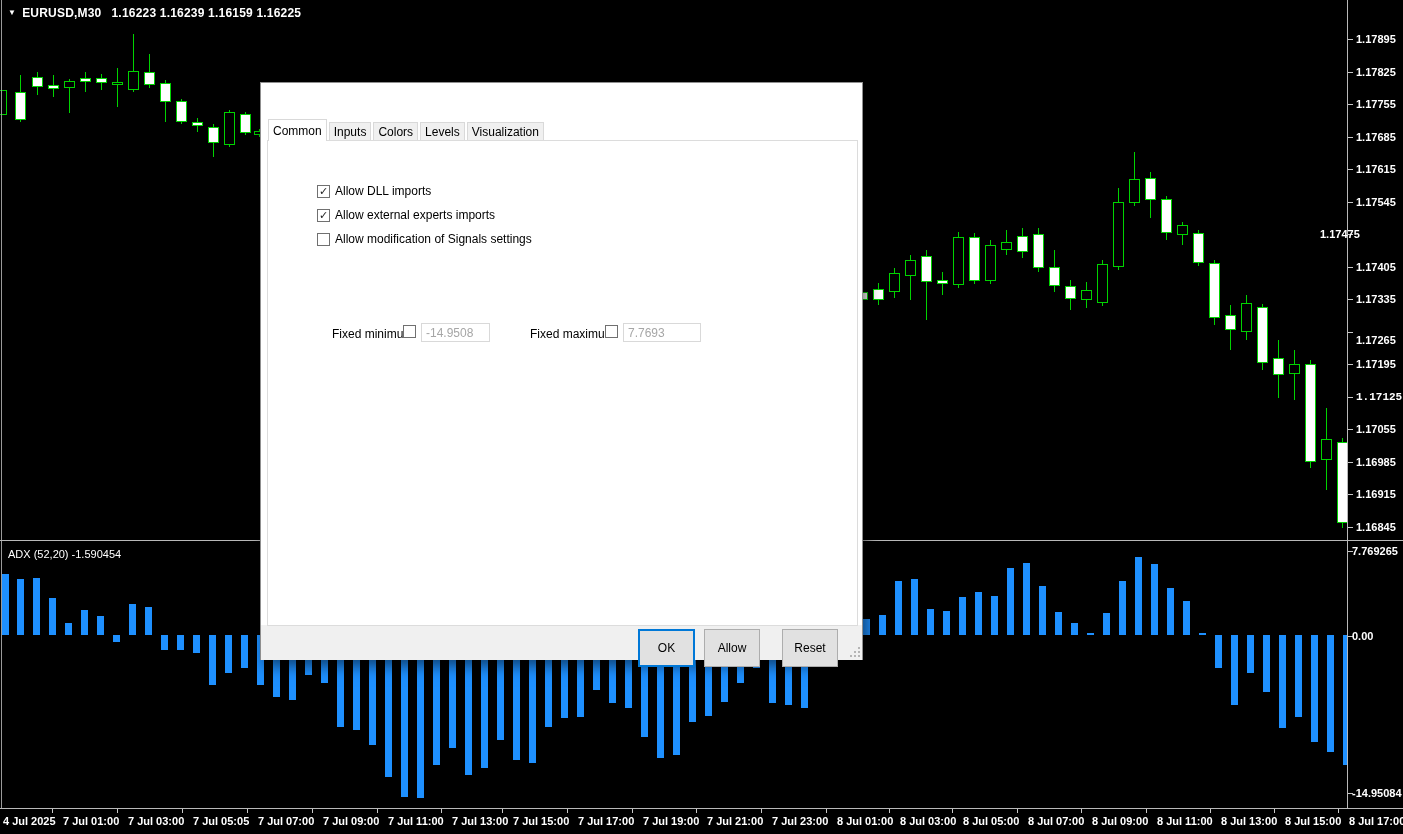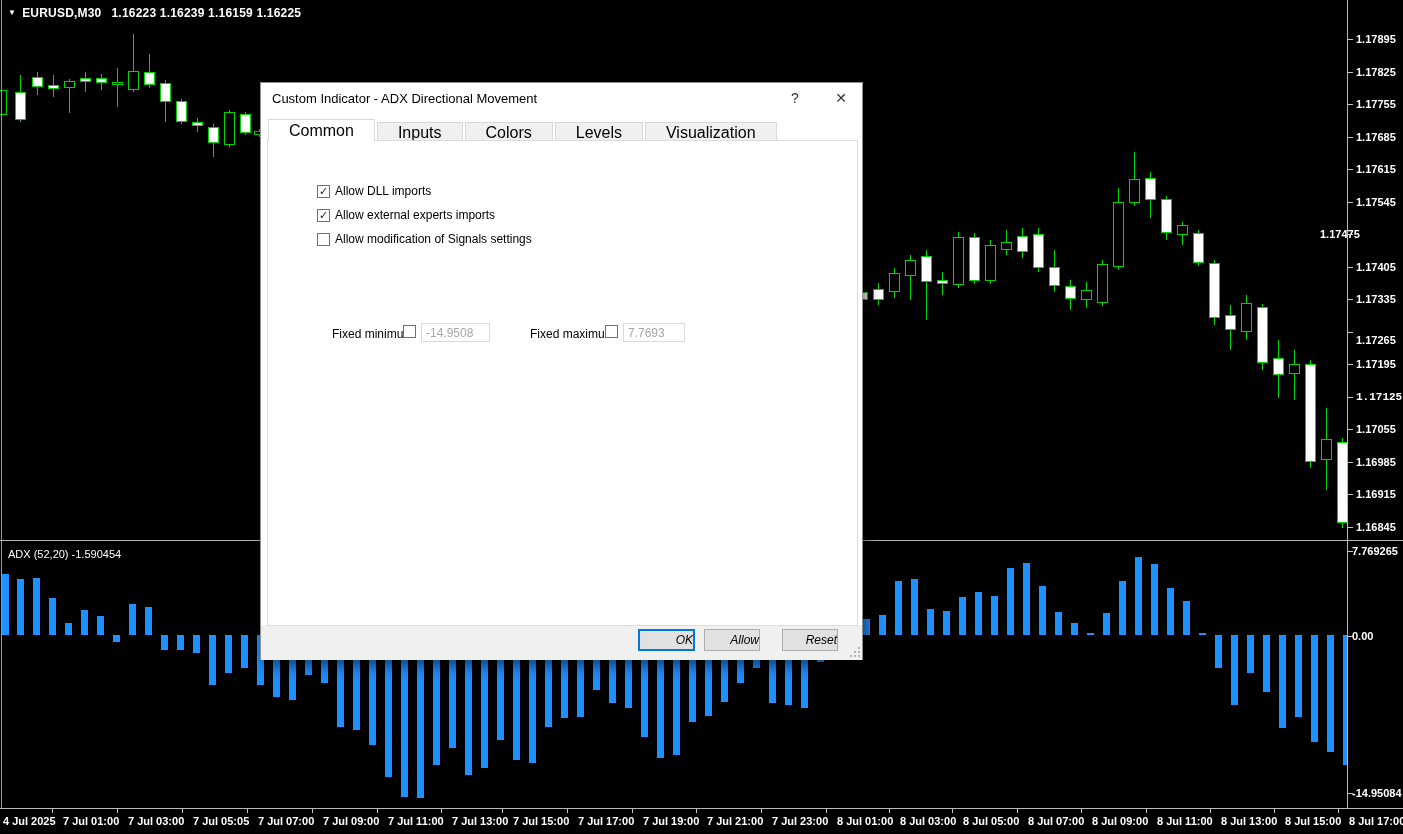--- a/index.html
+++ b/index.html
@@ -33,35 +33,35 @@
   .ind-label { position:absolute; left:8px; top:548px; color:#fff; font-size:11px; }
 
   
   .dialog { position:absolute; left:260px; top:82px; width:603px; height:578px; background:#fff;
             border:1px solid #8f8f8f; box-shadow:4px 6px 14px rgba(0,0,0,0.55); font-size:12px; color:#000; }
   .dlg-titlebar { position:absolute; left:0; top:0; width:100%; height:32px; background:#fff; }
   .dlg-title { position:absolute; left:11px; top:8px; font-size:13px; color:#000; }
   .dlg-help  { position:absolute; left:518px; top:0; width:32px; height:30px; text-align:center; line-height:30px; font-size:14px; color:#333; cursor:pointer; }
   .dlg-close { position:absolute; left:560px; top:0; width:40px; height:30px; text-align:center; line-height:30px; font-size:14px; color:#333; cursor:pointer; }
   .tab-row { position:absolute; left:7px; top:36px; height:22px; display:flex; align-items:flex-end; }
-  .tab { border:1px solid #d9d9d9; border-bottom:none; background:#f0f0f0; padding:0 20px;
-         height:19px; line-height:19px; font-size:16px; margin-right:2px; cursor:pointer; position:relative; }
+  .tab { border:1px solid #d9d9d9; border-bottom:none; background:#f0f0f0; padding:0 4px;
+         height:19px; line-height:19px; font-size:12px; margin-right:2px; cursor:pointer; position:relative; }
   .tab.active { background:#fff; height:22px; line-height:22px; z-index:3; }
   .dlg-panel { position:absolute; left:6px; top:57px; width:591px; height:486px; background:#fff; border:1px solid #dcdcdc; z-index:1; }
   .opt-row { position:absolute; left:55px; display:flex; align-items:center; height:14px; }
   .cbx { width:13px; height:13px; border:1px solid #707070; background:#fff; display:inline-block;
          text-align:center; line-height:11px; font-size:11px; color:#222; cursor:pointer; flex:0 0 13px; }
   .opt-label { margin-left:5px; font-size:12px; white-space:nowrap; }
   .fixed-label { position:absolute; font-size:12px; white-space:nowrap; top:243px; }
   .fixed-cbx { position:absolute; top:241px; }
   .fixed-input { position:absolute; top:239px; height:19px; border:1px solid #d9d9d9; background:#fff;
                  color:#a6a6a6; font-size:12px; font-family:"Liberation Sans", sans-serif; padding:0 4px; }
   .dlg-footer { position:absolute; left:0; top:542px; width:601px; height:35px; background:#f0f0f0; }
-  .btn { position:absolute; top:4px; height:22px; background:#e1e1e1; border:1px solid #adadad;
-         font-size:12px; font-family:"Liberation Sans", sans-serif; text-align:right; cursor:pointer; padding:0;font-style:italic; }
+  .btn { position:absolute; top:4px; height:38px; background:#e1e1e1; border:1px solid #adadad;
+         font-size:12px; font-family:"Liberation Sans", sans-serif; text-align:center; cursor:pointer; padding:0; }
   .btn.default { border:2px solid #0078d7; }
   .grip { position:absolute; right:2px; bottom:2px; width:10px; height:10px; }
   .grip i { position:absolute; width:2px; height:2px; background:#b5b5b5; }
 </style>
 </head>
 <body>
 
 <div class="screen">
 
   <div id="candle-layer" class="layer">
@@ -343,25 +343,20 @@
       <div class="axis-label" style="left: 1157px; top: 815px;">8 Jul 11:00</div>
       <div class="time-tick" style="left: 1210px;"></div>
       <div class="axis-label" style="left: 1221px; top: 815px;">8 Jul 13:00</div>
       <div class="time-tick" style="left: 1274px;"></div>
       <div class="axis-label" style="left: 1285px; top: 815px;">8 Jul 15:00</div>
       <div class="time-tick" style="left: 1338px;"></div>
       <div class="axis-label" style="left: 1349px; top: 815px;">8 Jul 17:00</div>
     </div>
 
   <div class="dialog">
-    <div class="dlg-titlebar">
-      <span class="dlg-title">Custom Indicator - ADX Directional Movement</span>
-      <span class="dlg-help">?</span>
-      <span class="dlg-close">✕</span>
-    </div>
     <div class="tab-row" id="tab-row">
         <div class="tab active">Common</div>
         <div class="tab">Inputs</div>
         <div class="tab">Colors</div>
         <div class="tab">Levels</div>
         <div class="tab">Visualization</div>
       </div>
     <div class="dlg-panel" id="dlg-panel">
         <div class="opt-row" style="top: 43px; left: 49px;">
           <div class="cbx">✓</div>
@@ -373,21 +368,21 @@
         </div>
         <div class="opt-row" style="top: 91px; left: 49px;">
           <div class="cbx"></div>
           <div class="opt-label">Allow modification of Signals settings</div>
         </div>
         <div class="fixed-label" style="left: 64px; top: 186px;">Fixed minimum</div>
         <div class="cbx fixed-cbx" style="left: 135px; top: 184px; position: absolute;"></div>
         <input class="fixed-input" type="text" disabled="" value="-14.9508" style="left: 153px; width: 69px; position: absolute; top: 182px;">
         <div class="fixed-label" style="left: 262px; top: 186px;">Fixed maximum</div>
         <div class="cbx fixed-cbx" style="left: 337px; top: 184px; position: absolute;"></div>
-        <input class="fixed-input" type="text" disabled="" value="7.7693" style="left: 355px; width: 62px; position: absolute; top: 182px;">
+        <input class="fixed-input" type="text" disabled="" value="7.7693" style="left: 355px; width: 78px; position: absolute; top: 182px;">
       </div>
     <div class="dlg-footer" id="dlg-footer">
         <button class="btn default" style="left: 377px; width: 57px;">OK</button>
         <button class="btn" style="left: 443px; width: 56px;">Allow</button>
         <button class="btn" style="left: 521px; width: 56px;">Reset</button>
       </div>
     <div class="grip">
       <i style="right:0;bottom:0"></i>
         <i style="right:4px;bottom:0"></i>
         <i style="right:8px;bottom:0"></i>

